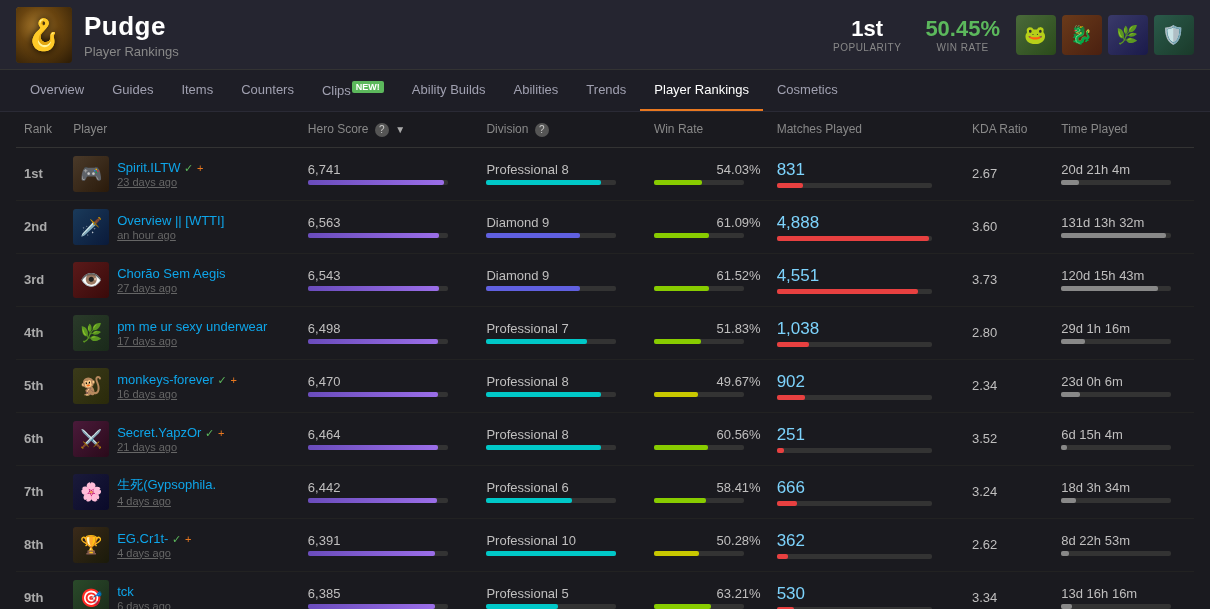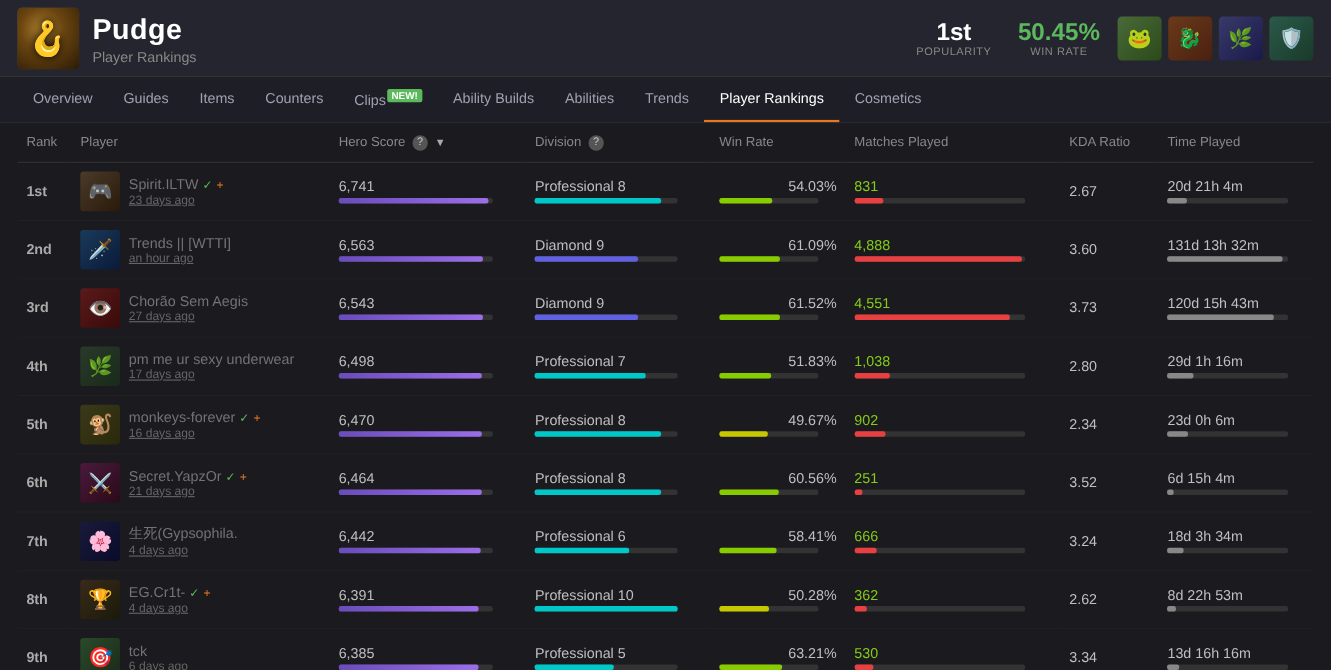--- a/index.html
+++ b/index.html
@@ -195,21 +195,21 @@
       border-radius: 3px;
       flex-shrink: 0;
       display: flex;
       align-items: center;
       justify-content: center;
       font-size: 18px;
       overflow: hidden;
     }
     .player-info { display: flex; flex-direction: column; }
     .player-name {
-      color: #737373;
+      color: #0ea5e9;
       font-size: 13px;
       cursor: pointer;
     }
     .player-verified { color: #5cb85c; font-size: 11px; }
     .player-plus { color: #e87820; font-size: 11px; }
     .player-time { color: #666; font-size: 11px; margin-top: 1px; text-decoration: underline; }
 
     
     .score-cell { min-width: 160px; }
     .score-value { color: #c0bfbf; font-size: 13px; margin-bottom: 3px; }
@@ -248,21 +248,21 @@
       border-radius: 2px;
       width: 90px;
     }
     .winrate-bar-fill {
       height: 100%;
       border-radius: 2px;
     }
 
     
     .matches-cell { min-width: 175px; }
-    .matches-value { color: #84cc16; font-size: 13px; margin-bottom: 3px; }
+    .matches-value { color: #7dd3fc; font-size: 17px; margin-bottom: 3px; }
     .matches-bar-bg {
       height: 5px;
       background: #333;
       border-radius: 2px;
       width: 155px;
     }
     .matches-bar-fill {
       height: 100%;
       border-radius: 2px;
       background: #e84040;
@@ -415,21 +415,21 @@
   </tr>
         <tr>
     <td class="rank-cell">2nd</td>
     <td>
       <div class="player-cell">
         <div class="player-avatar av-2">
           <span>🗡️</span>
         </div>
         <div class="player-info">
           <div>
-            <span class="player-name">Trends || [WTTI]</span>
+            <span class="player-name">Overview || [WTTI]</span>
             
             
           </div>
           <div class="player-time">an hour ago</div>
         </div>
       </div>
     </td>
     <td class="score-cell">
       <div class="score-value">6,563</div>
       <div class="score-bar-bg">

